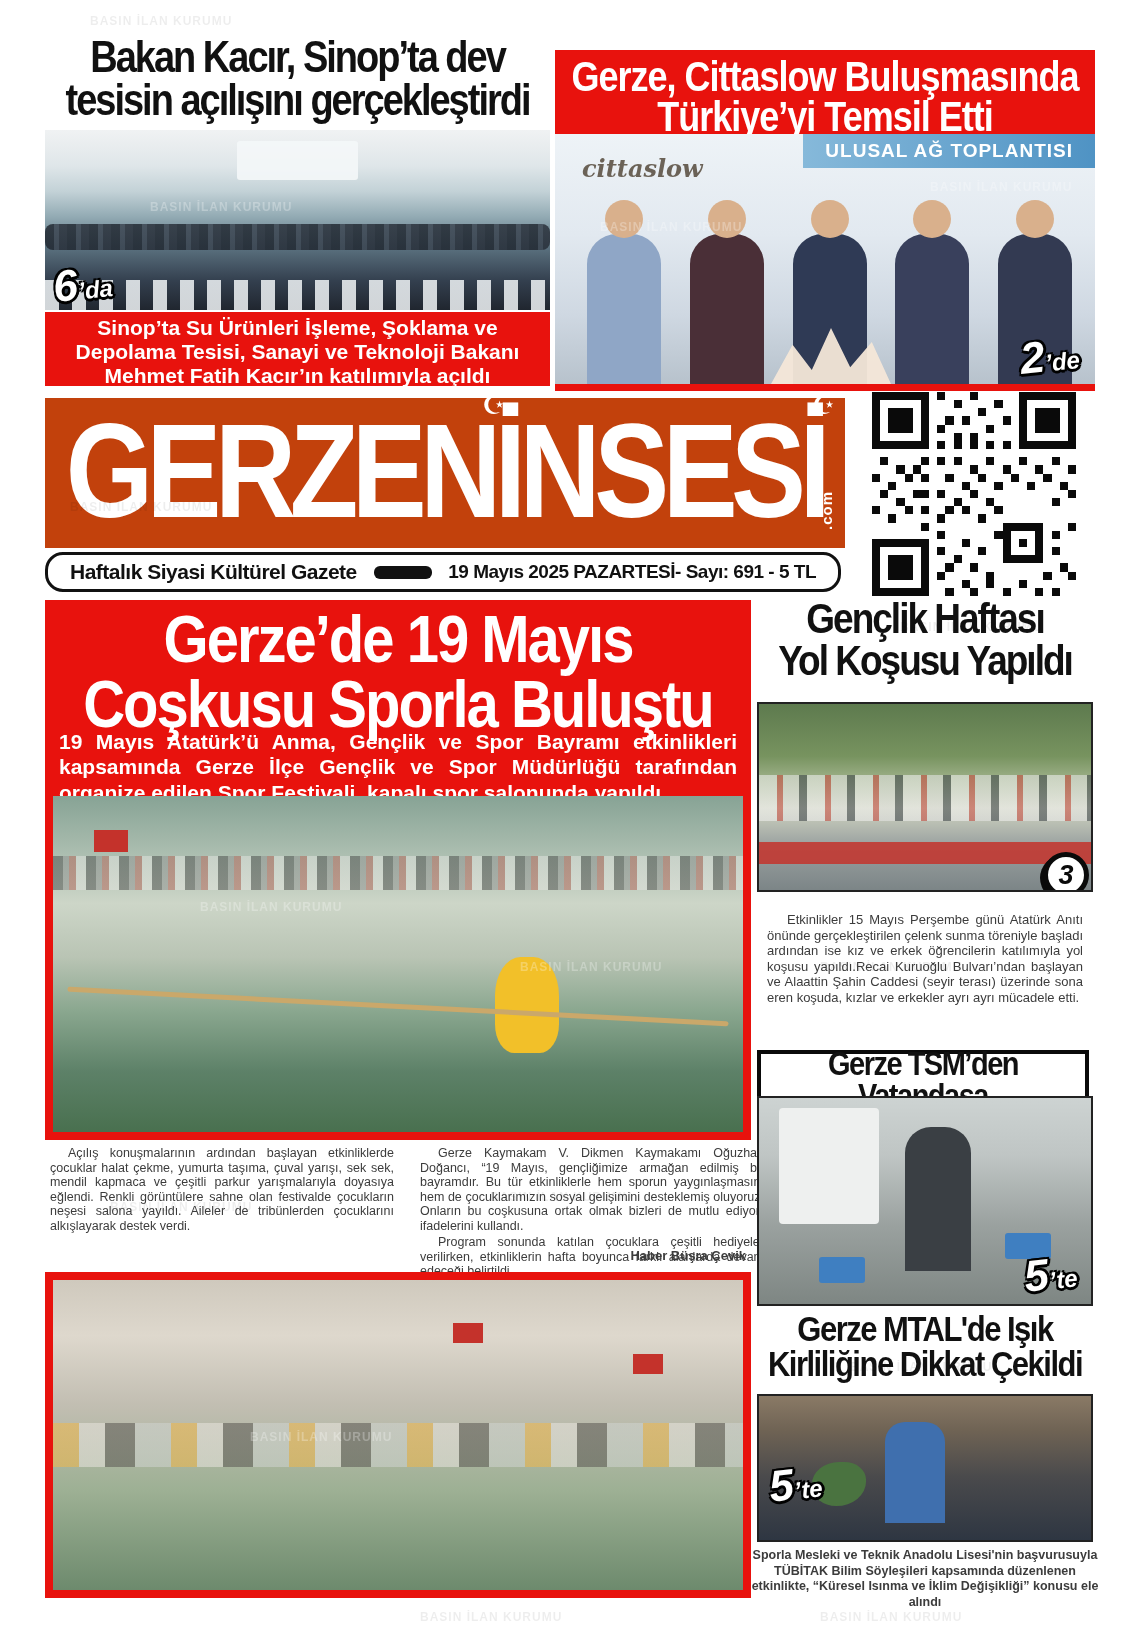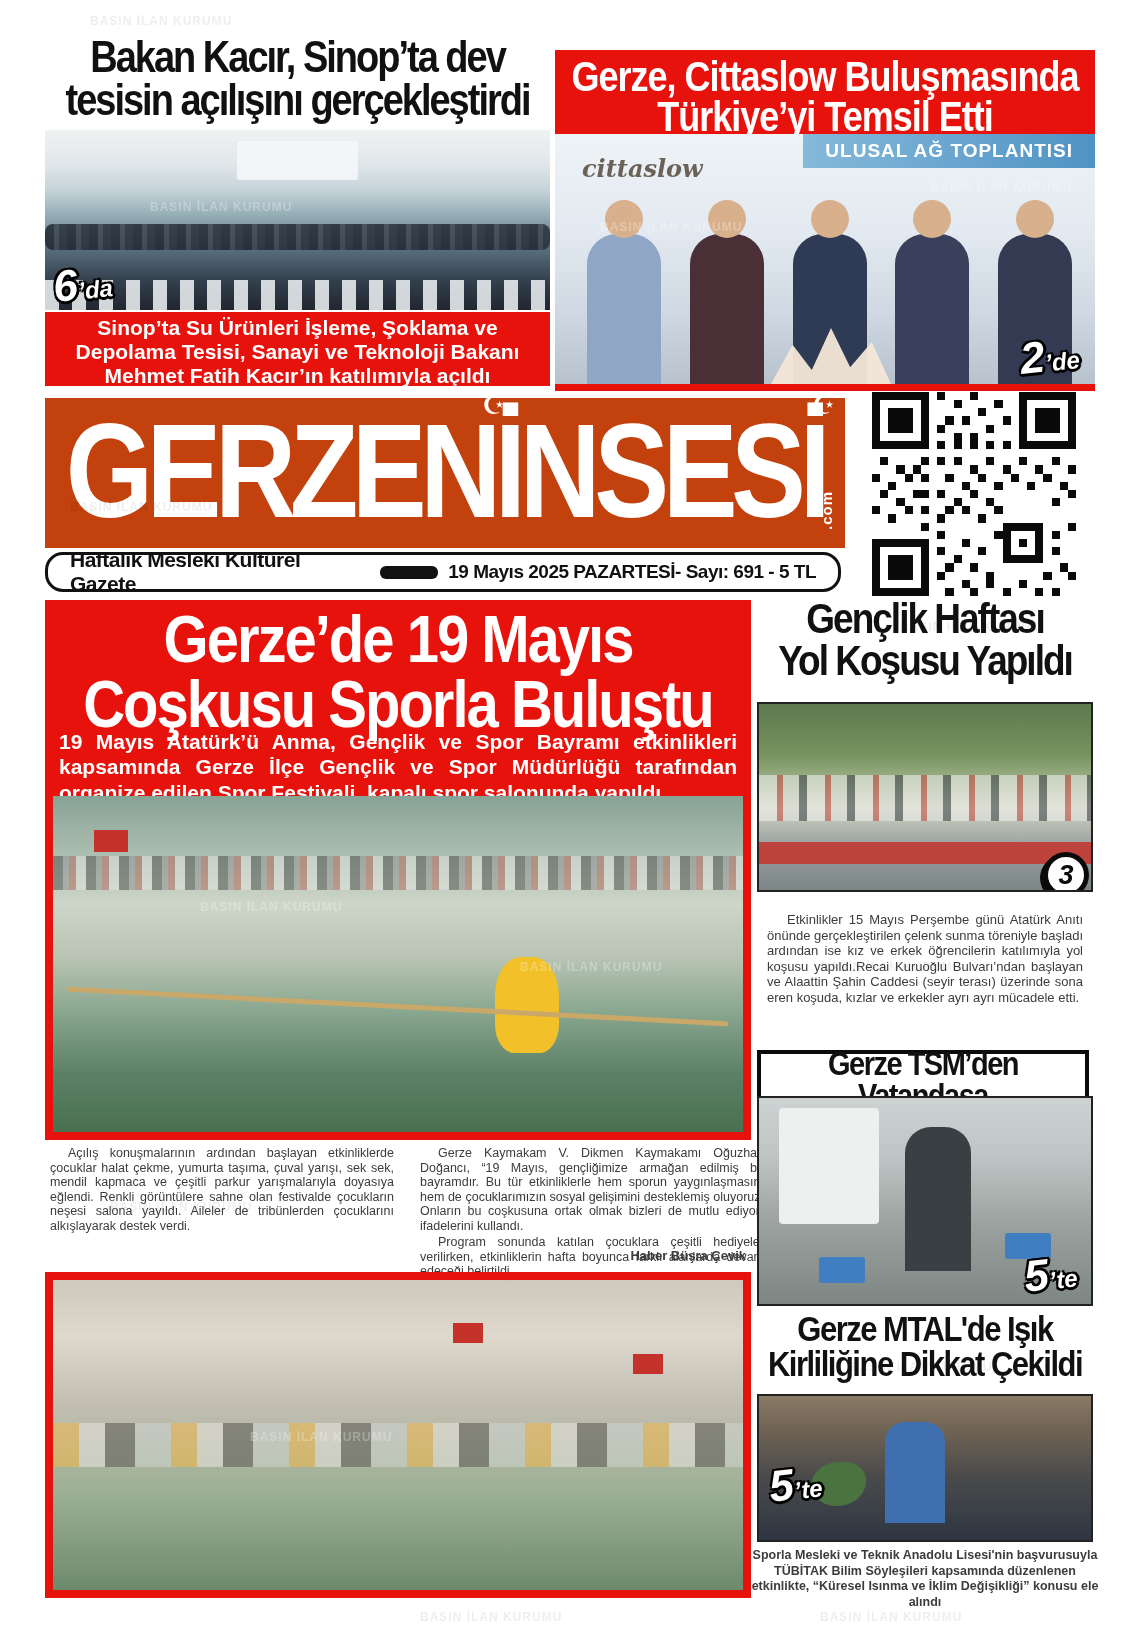--- a/index.html
+++ b/index.html
@@ -287,21 +287,21 @@
           <rect x="14" y="23" width="1" height="1"></rect>
         <rect x="16" y="24" width="1" height="1"></rect>
           <rect x="18" y="23" width="1" height="1"></rect>
           <rect x="20" y="24" width="1" height="1"></rect>
           <rect x="22" y="24" width="1" height="1"></rect>
       </g>
     </svg>
   </div>
 
   <div class="abs" id="dateline">
-    <span class="tag">Haftalık Mesleki Kültürel Gazete</span>
+    <span class="tag">Haftalık Siyasi Kültürel Gazete</span>
     <span id="date-dash"></span>
     <span class="dt">19 Mayıs 2025  PAZARTESİ- Sayı: 691 - 5 TL</span>
   </div>
 
   <div class="abs" id="main-red">
     <div class="hl stretch" id="main-h1">
       <div>Gerze’de 19 Mayıs</div>
       <div>Coşkusu Sporla Buluştu</div>
     </div>
     <div id="main-sub">19 Mayıs Atatürk’ü Anma, Gençlik ve Spor Bayramı etkinlikleri kapsamında Gerze İlçe Gençlik ve Spor Müdürlüğü tarafından organize edilen Spor Festivali, kapalı spor salonunda yapıldı</div>

